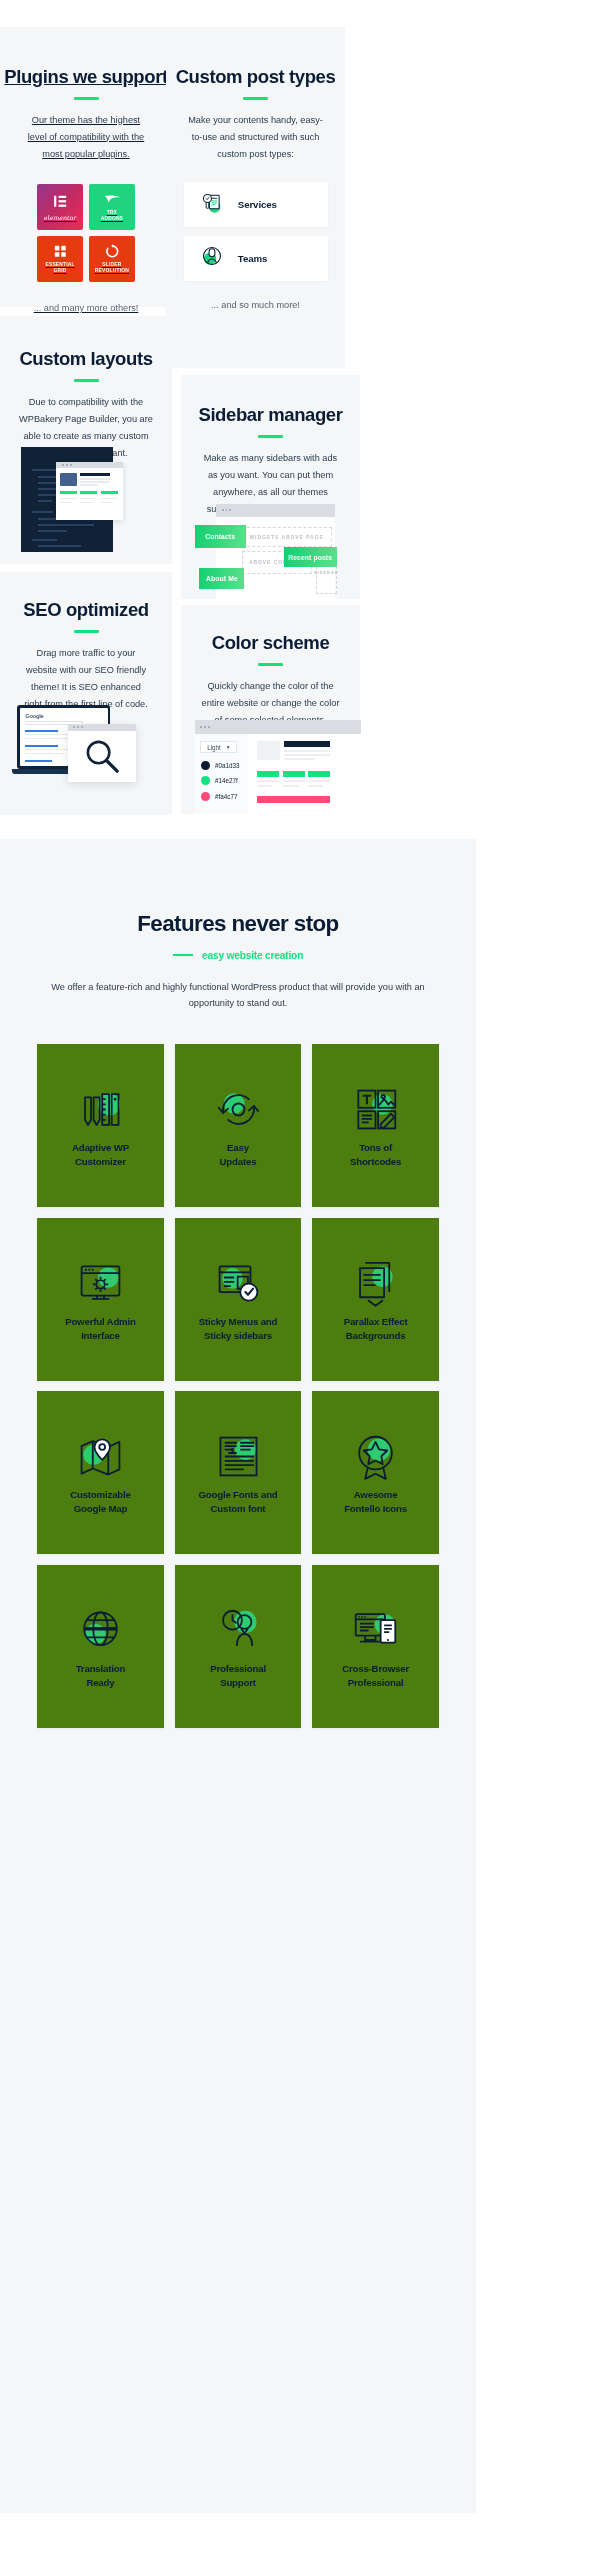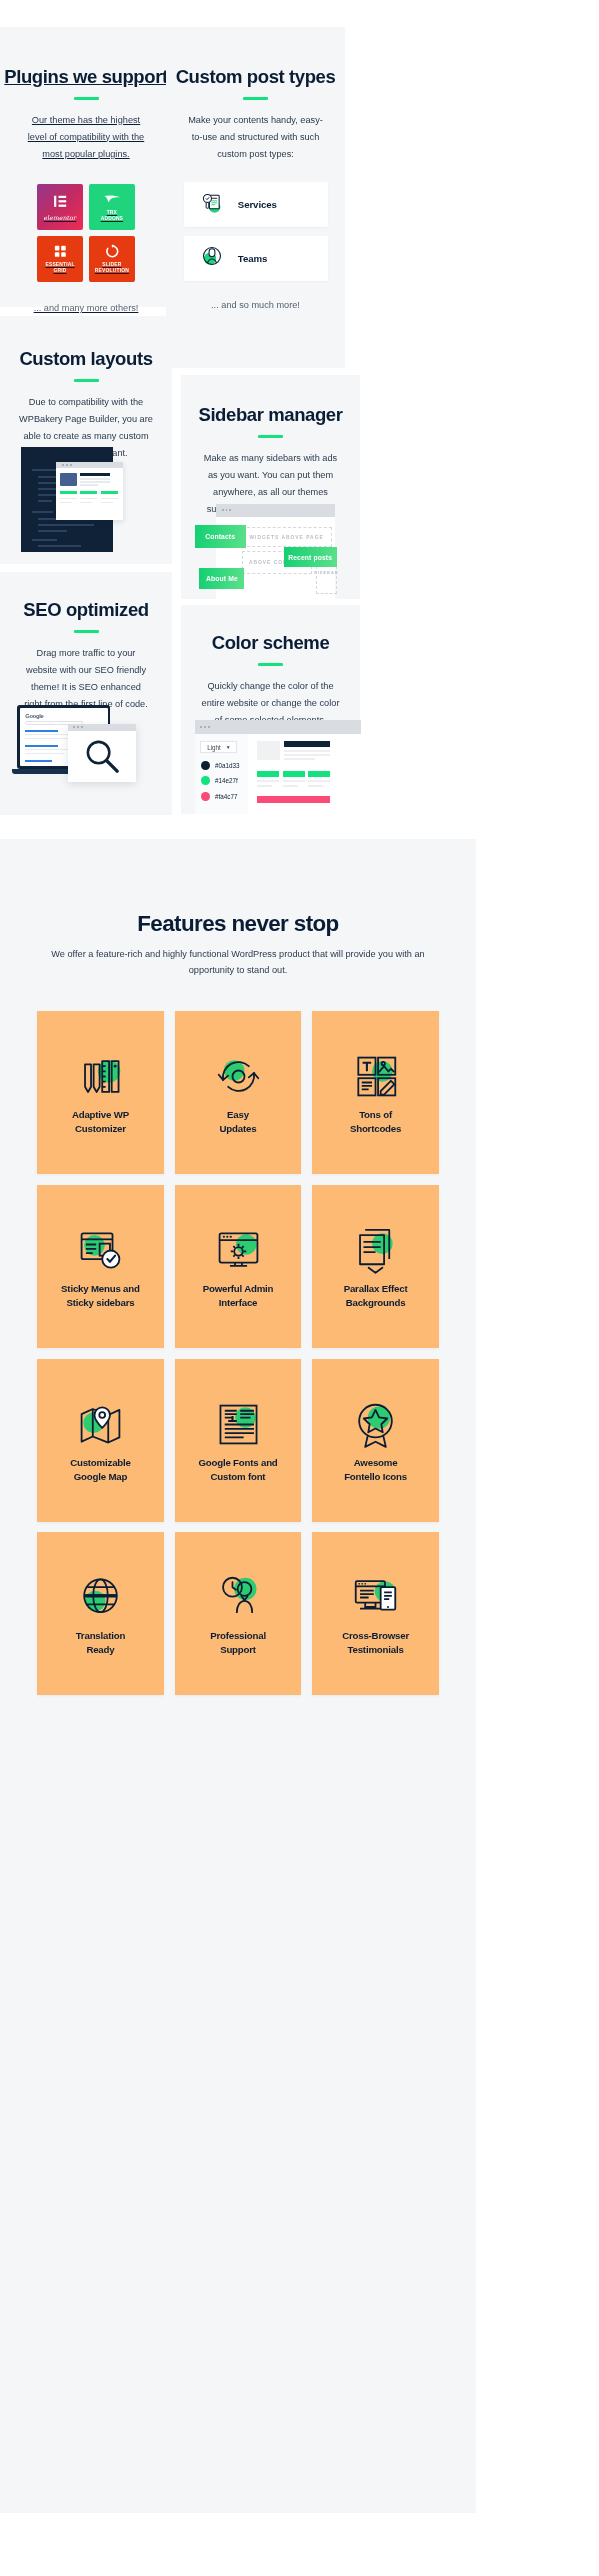--- a/index.html
+++ b/index.html
@@ -53,25 +53,25 @@
   .cpt-card .lbl { font-size:9.7px; font-weight:bold; letter-spacing:-0.1px; }
   .bar { background:#d9dde1; height:11.7px; display:flex; align-items:center; padding-left:5.8px; gap:1.9px; }
   .dot { width:1.9px; height:1.9px; border-radius:50%; background:#9aa3ad; }
 
   
   .feat-head { text-align:center; }
   .feat-title { font-size:22.4px; font-weight:bold; letter-spacing:-0.6px; }
   .feat-sub { display:flex; align-items:center; justify-content:center; gap:8.8px; margin-top:12.7px; }
   .feat-sub .ln { width:20.4px; height:2.4px; background:#14e27f; }
   .feat-sub .tx { color:#14e27f; font-size:10.2px; font-weight:bold; letter-spacing:-0.2px; }
-  .feat-desc { font-size:9.2px; line-height:1.75; text-align:center; margin-top:9px; color:#2b3a4d; }
+  .feat-desc { font-size:9.2px; line-height:1.75; text-align:center; margin-top:18px; color:#2b3a4d; }
 
   .fgrid { display:grid; grid-template-columns:repeat(3,1fr); gap:10.7px; }
   .fcard {
-    background:#fdba74; height:163px; display:flex; flex-direction:column;
+    background:#4d7c0f; height:163px; display:flex; flex-direction:column;
     align-items:center; justify-content:center; gap:4px;
     box-shadow:0 1px 2.9px rgba(10,29,53,.05);
   }
   .fcard .fl {
     font-size:9.7px; font-weight:bold; text-align:center; line-height:1.45;
     letter-spacing:-0.2px;
   }
   .ficon { width:55px; height:55px; display:block; }
 
   
@@ -355,20 +355,24 @@
         <div style="position:absolute;left:113px;top:65px;width:15.6px;height:1.9px;background:#eceef1;"></div>
         <div style="position:absolute;left:62px;top:76px;width:73px;height:6.8px;background:#fa4c77;"></div>
       </div>
     </div>
   </div>
 
   <div style="position:absolute; left:0; top:839px; width:476px; height:1674px; background:#f4f6f8;">
 
     <div class="feat-head" style="padding-top:72px;">
       <div class="feat-title">Features never stop</div>
+      <div class="feat-sub">
+        <span class="ln"></span>
+        <span class="tx">easy website creation</span>
+      </div>
       <p class="feat-desc" style="width:409px; margin-left:auto; margin-right:auto;">We offer a feature-rich and highly functional WordPress product that will provide you with an opportunity to stand out.</p>
     </div>
 
     <div class="fgrid" style="margin:33px 37px 0 37px;">
 
       <div class="fcard">
         <svg class="ficon" viewBox="0 0 64 64">
           <circle cx="42" cy="26" r="13" fill="#2ecc71"></circle>
           <g fill="none" stroke="#0a1d35" stroke-width="2.1" stroke-linejoin="round">
             <path d="M14 18 h7 v26 l-3.5 6 l-3.5 -6 Z"></path>
@@ -412,50 +416,50 @@
             <path d="M16 39 h12 M16 43 h12 M16 47 h8"></path>
             <path d="M50 37 l4 4 l-12 12 h-4 v-4 Z"></path>
           </g>
         </svg>
         <div class="fl" style="white-space:pre-line;">Tons of
 Shortcodes</div>
       </div>
 
       <div class="fcard">
         <svg class="ficon" viewBox="0 0 64 64">
-          <circle cx="25" cy="26" r="12" fill="#2ecc71"></circle>
-          <g fill="none" stroke="#0a1d35" stroke-width="2.1">
-            <rect x="10" y="12" width="36" height="30" rx="2"></rect>
-            <path d="M10 19 h36"></path>
-            <path d="M15 25 h12 M15 30 h12 M15 35 h8"></path>
-            <rect x="31" y="24" width="12" height="14"></rect>
-            <circle cx="44" cy="42" r="10" fill="#fff"></circle>
-            <path d="M40 42 l3 3 l6 -7" stroke-width="2.4" stroke-linecap="round"></path>
-          </g>
-        </svg>
-        <div class="fl" style="white-space:pre-line;">Sticky Menus and
-Sticky sidebars</div>
-      </div>
-
-      <div class="fcard">
-        <svg class="ficon" viewBox="0 0 64 64">
           <circle cx="41" cy="25" r="12" fill="#2ecc71"></circle>
           <g fill="none" stroke="#0a1d35" stroke-width="2.1">
             <rect x="10" y="12" width="44" height="34" rx="2"></rect>
             <path d="M10 20 h44"></path>
             <circle cx="15" cy="16" r="1.3" fill="#0a1d35" stroke="none"></circle>
             <circle cx="19" cy="16" r="1.3" fill="#0a1d35" stroke="none"></circle>
             <circle cx="23" cy="16" r="1.3" fill="#0a1d35" stroke="none"></circle>
             <path d="M22 50 h20 M28 46 v4 M36 46 v4"></path>
             <circle cx="32" cy="33" r="5"></circle>
             <path d="M32 24 v3 M32 39 v3 M23 33 h3 M38 33 h3 M26 27 l2 2 M36 37 l2 2 M38 27 l-2 2 M28 37 l-2 2"></path>
           </g>
         </svg>
         <div class="fl" style="white-space:pre-line;">Powerful Admin
 Interface</div>
+      </div>
+
+      <div class="fcard">
+        <svg class="ficon" viewBox="0 0 64 64">
+          <circle cx="25" cy="26" r="12" fill="#2ecc71"></circle>
+          <g fill="none" stroke="#0a1d35" stroke-width="2.1">
+            <rect x="10" y="12" width="36" height="30" rx="2"></rect>
+            <path d="M10 19 h36"></path>
+            <path d="M15 25 h12 M15 30 h12 M15 35 h8"></path>
+            <rect x="31" y="24" width="12" height="14"></rect>
+            <circle cx="44" cy="42" r="10" fill="#fff"></circle>
+            <path d="M40 42 l3 3 l6 -7" stroke-width="2.4" stroke-linecap="round"></path>
+          </g>
+        </svg>
+        <div class="fl" style="white-space:pre-line;">Sticky Menus and
+Sticky sidebars</div>
       </div>
 
       <div class="fcard">
         <svg class="ficon" viewBox="0 0 64 64">
           <circle cx="40" cy="24" r="12" fill="#2ecc71"></circle>
           <g fill="none" stroke="#0a1d35" stroke-width="2.1" stroke-linejoin="round">
             <path d="M14 14 h28 v34 h-28 Z"></path>
             <path d="M20 8 h28 v34"></path>
             <path d="M18 22 h20 M18 28 h20 M18 34 h14"></path>
             <path d="M24 52 l8 6 l8 -6" stroke-linecap="round"></path>
@@ -547,20 +551,20 @@
             <circle cx="16.5" cy="16" r="1" fill="#0a1d35" stroke="none"></circle>
             <circle cx="20" cy="16" r="1" fill="#0a1d35" stroke="none"></circle>
             <path d="M14 24 h16 M14 28 h16 M14 32 h10"></path>
             <path d="M20 38 v5 h12 v-5 M14 45 h24"></path>
             <rect x="38" y="20" width="17" height="26" rx="1.5" fill="#fff"></rect>
             <path d="M42 26 h9 M42 30 h9 M42 34 h6"></path>
             <circle cx="46.5" cy="43" r="1.2" fill="#0a1d35" stroke="none"></circle>
           </g>
         </svg>
         <div class="fl" style="white-space:pre-line;">Cross-Browser
-Testimonials</div>
+Professional</div>
       </div>
 
     </div>
   </div>
 
 </div>
 
 
 </body></html>

